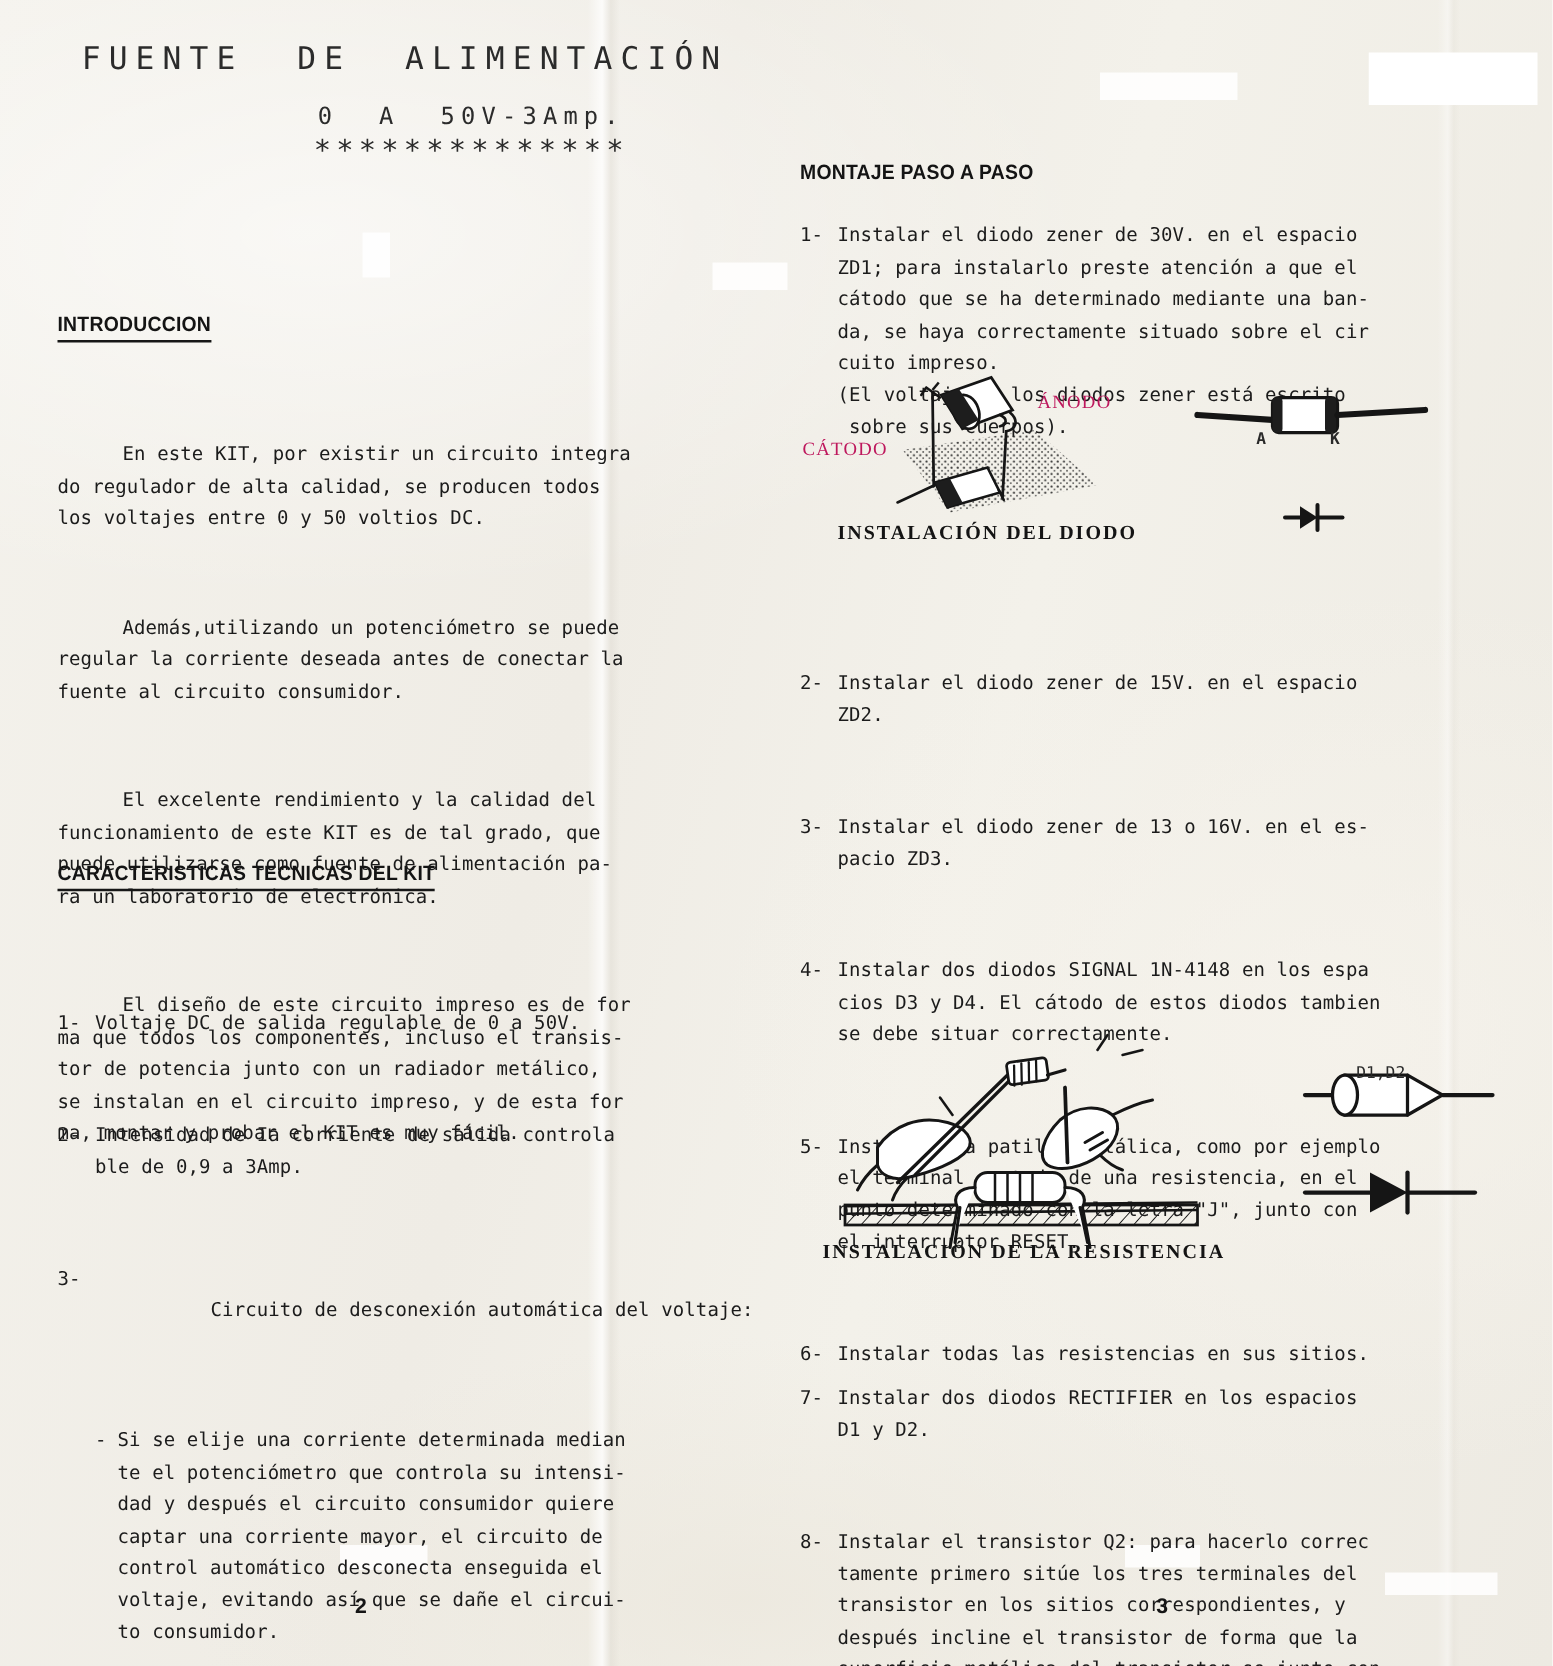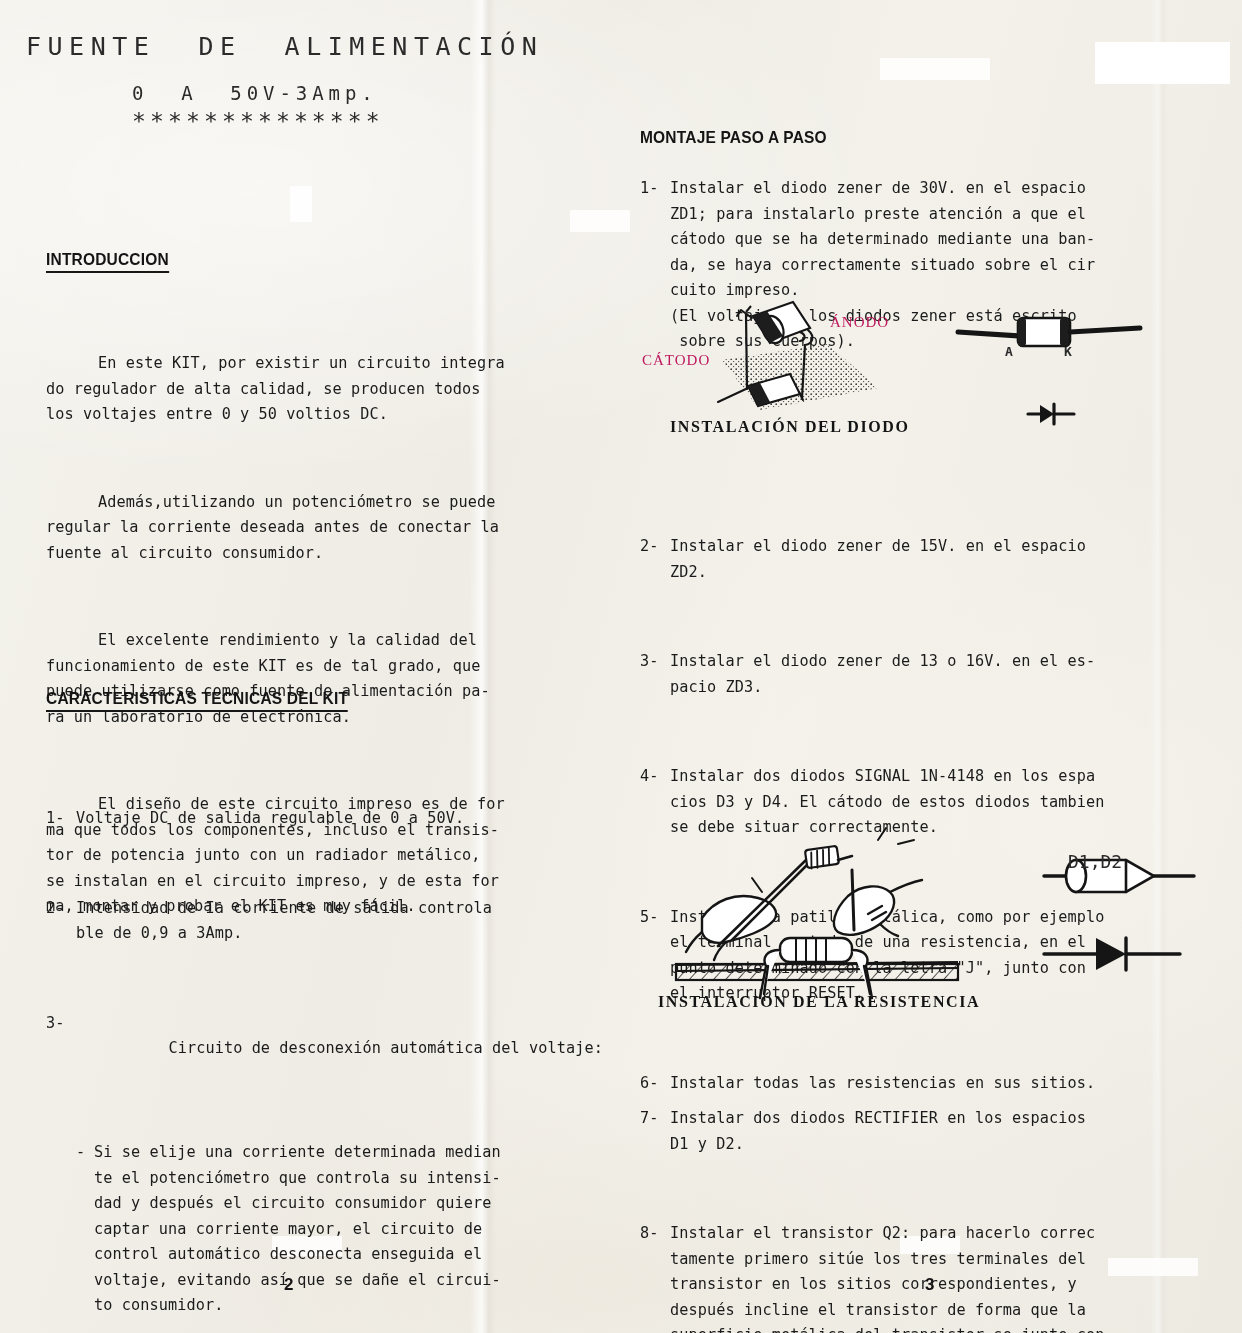--- a/index.html
+++ b/index.html
@@ -52,20 +52,21 @@
   }
   .col-left  { left: 22px;  width: 600px; }
   .col-right { left: 630px; width: 590px; }
 
   
   .title-block {
     position: absolute;
     left: 22px;
     top: 30px;
     width: 600px;
+    text-align: center;
   }
   .dm {
     font-family: "DejaVu Sans Mono", monospace;
     font-weight: 400;
     letter-spacing: 0.26em;
     color: #2b2b2b;
     white-space: pre;
   }
   .title-1 {
     font-size: 25px;
@@ -453,21 +454,21 @@
         </g>
 
         <g stroke="#151515" stroke-width="3.4" fill="#151515">
           <line x1="14" y1="136" x2="66" y2="136" stroke-linecap="round"></line>
           <polygon points="66,120 66,152 96,136" stroke="none"></polygon>
           <line x1="96" y1="120" x2="96" y2="152" stroke-linecap="round"></line>
           <line x1="96" y1="136" x2="150" y2="136" stroke-linecap="round"></line>
         </g>
       </svg>
 
-      <div class="fig-mini-label" style="position:absolute; left:428px; top:33px; font-size:18px;">D1,D2</div>
+      <div class="fig-mini-label" style="position:absolute; left:445px; top:33px; font-size:13px;">D1,D2</div>
     </div>
 
     <div class="fig-caption" style="position:absolute; left:28px; top:993px;">INSTALACIÓN DE LA RESISTENCIA</div>
 
     <ul class="numlist tw" style="position:absolute; left:10px; top:1042px; width:580px;">
       <li>
         <span class="marker">7-</span>
         <span class="body">Instalar dos diodos RECTIFIER en los espacios
 D1 y D2.</span>
       </li>

